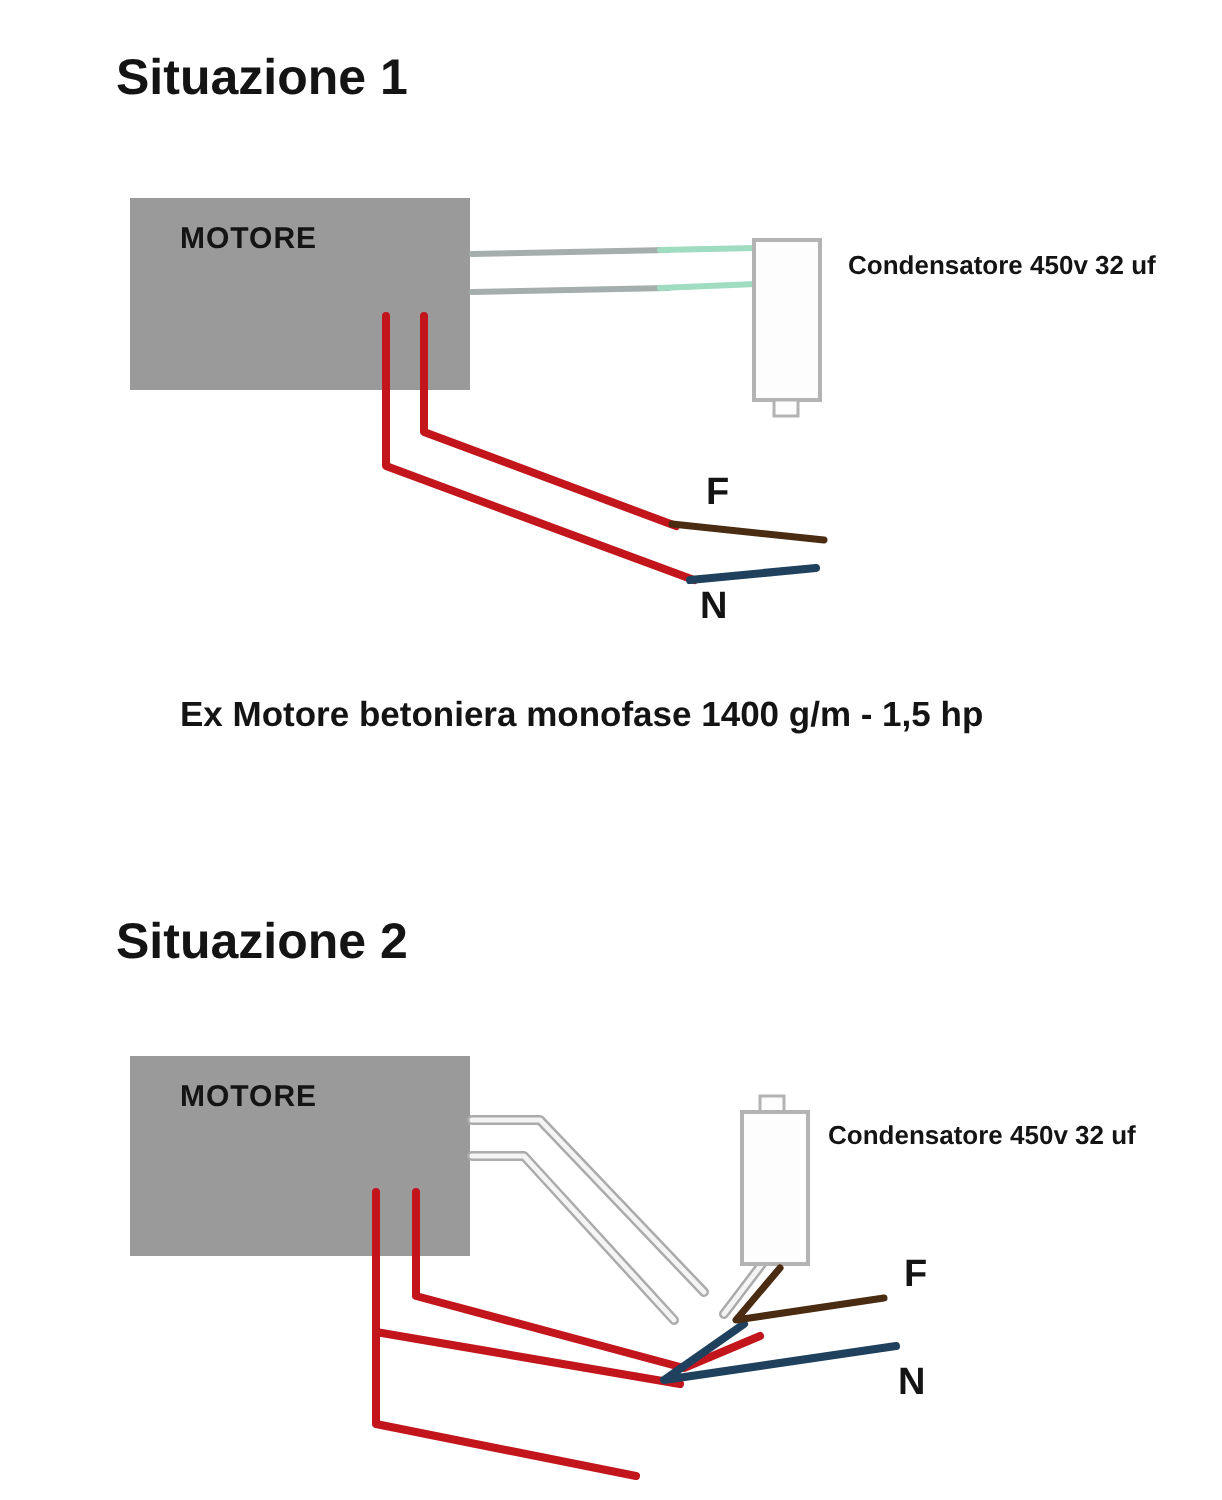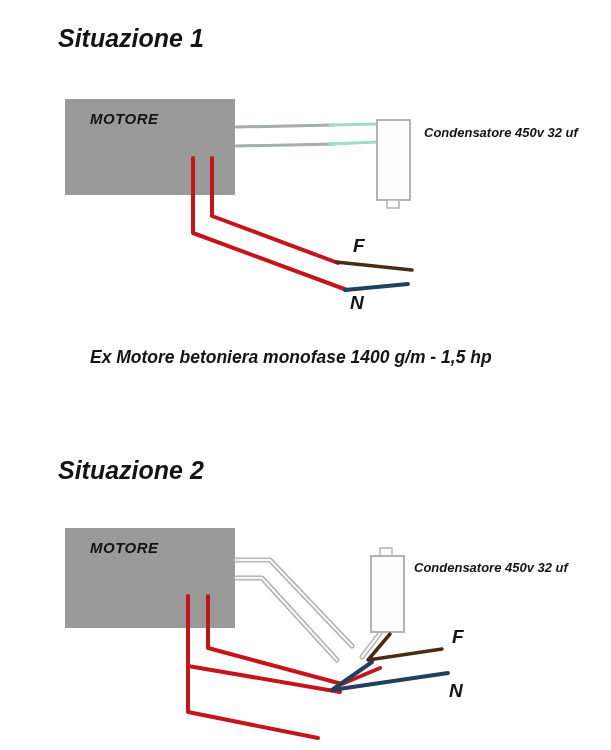--- a/index.html
+++ b/index.html
@@ -3,21 +3,20 @@
 <meta charset="utf-8">
 <style>
   html, body { margin: 0; padding: 0; background: #ffffff; }
   .page {
     position: relative;
     width: 611px;
     height: 750px;
     background: #ffffff;
     font-family: "Liberation Sans", sans-serif;
     overflow: hidden;
-    font-style: italic;
   }
   svg { display: block; }
   svg text {
     fill: #141414;
     font-family: "Liberation Sans", sans-serif;
     font-weight: bold;
   }
   .t-title   { font-size: 25px; }
   .t-motor   { font-size: 15px; letter-spacing: 0.5px; }
   .t-cap     { font-size: 13px; }

